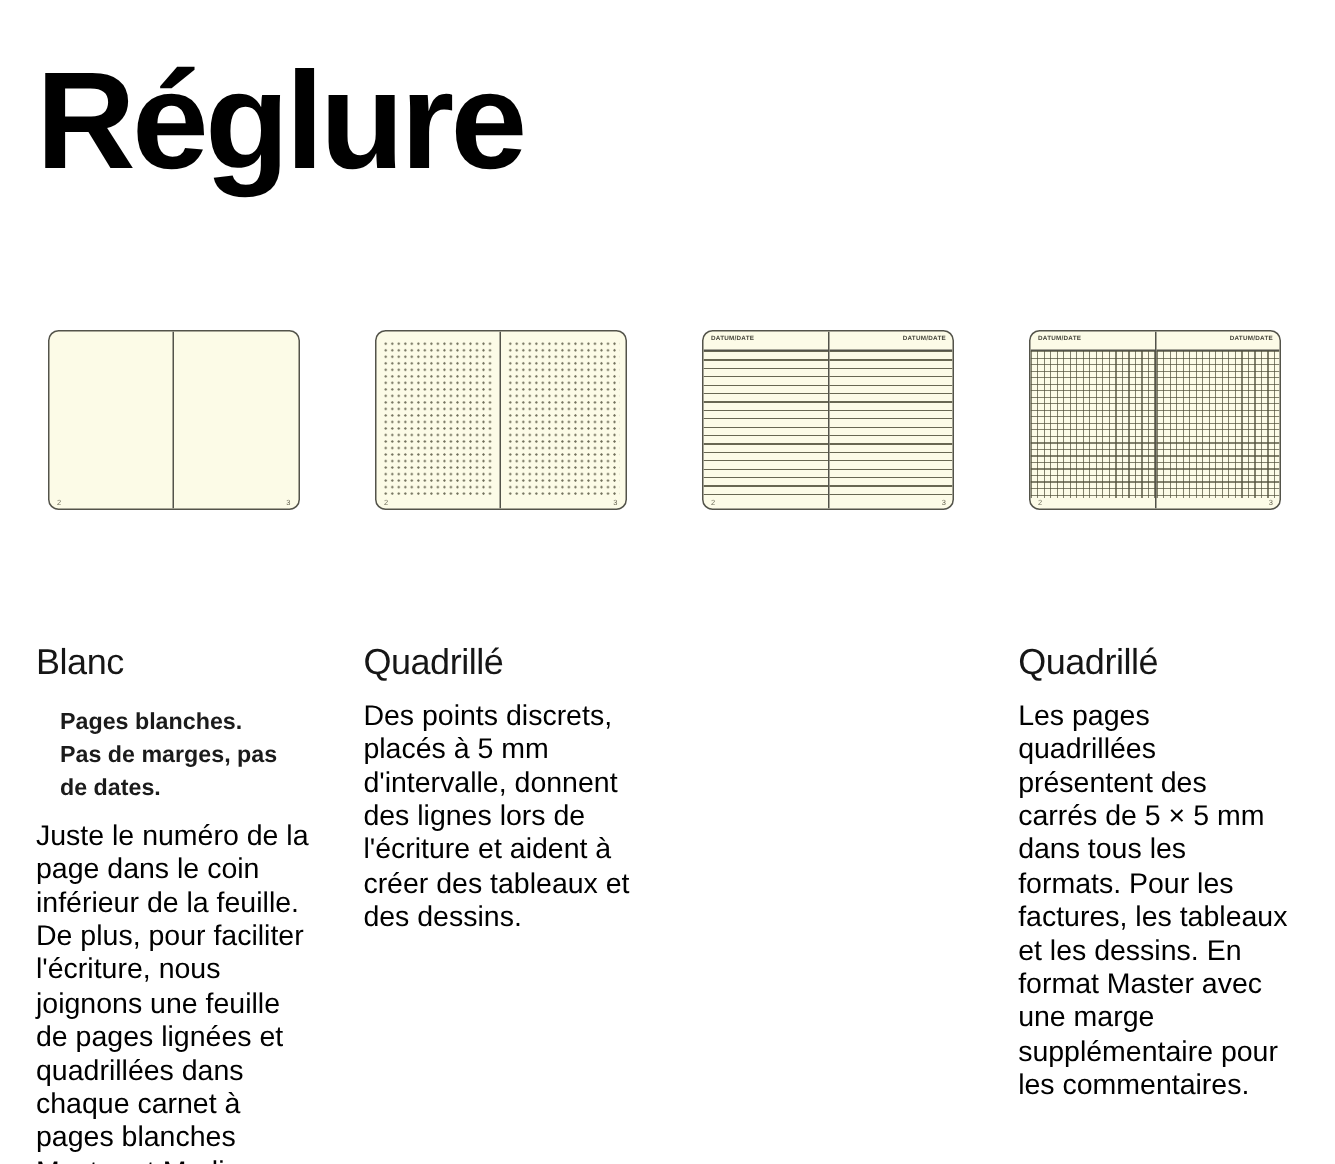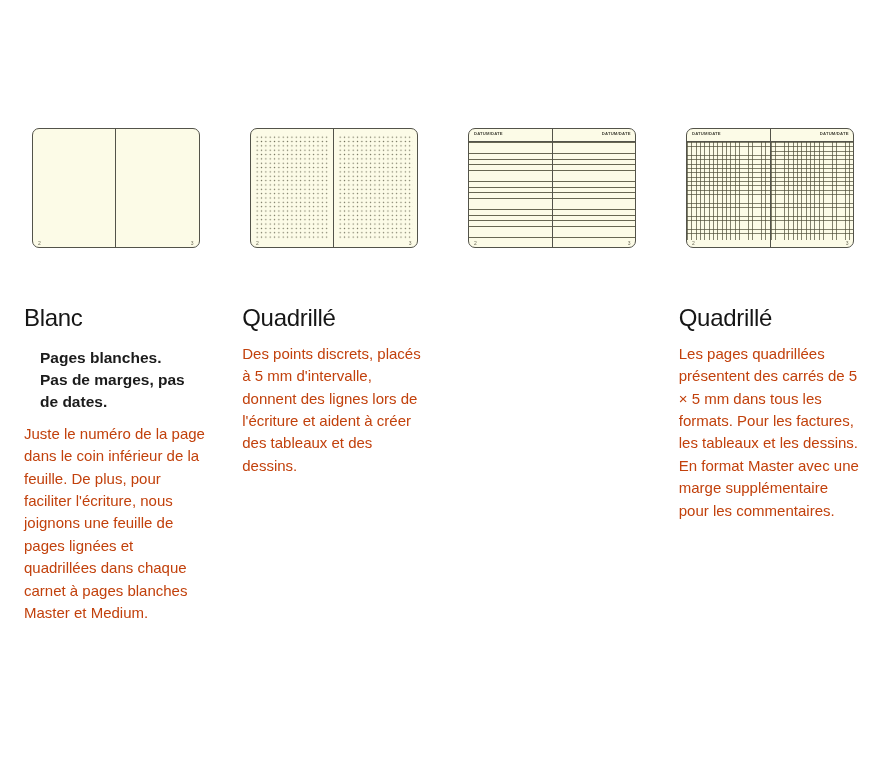--- a/index.html
+++ b/index.html
@@ -75,40 +75,41 @@
       repeating-linear-gradient(to bottom,
         rgba(78,77,56,.7) 0, rgba(78,77,56,.7) .8px,
         rgba(0,0,0,0) .8px, rgba(0,0,0,0) 4.35px),
       repeating-linear-gradient(to right,
         rgba(78,77,56,.7) 0, rgba(78,77,56,.7) .8px,
         rgba(0,0,0,0) .8px, rgba(0,0,0,0) 4.35px);
   }
 
   
   h2.card-title{
-    margin:56px 0 0;
+    margin:88px 0 0;
     font-size:24px;line-height:1.2;font-weight:400;
     letter-spacing:-.3px;color:#161616;
   }
   p.card-subtitle{
     margin:14px 16px 0;
     font-size:15.5px;line-height:22px;font-weight:700;
     color:#1B1B1B;
   }
   p.card-body{
     margin:10px 0 0;
-    font-size:15px;line-height:22.4px;font-weight:400;
-    color:#c2410c;
+    font-size:19px;line-height:22.4px;font-weight:400;
+    color:#000000;
   }
 </style>
 </head>
 <body>
 
 <div class="page">
 
+  <h1 class="page-title">Réglure</h1>
 
   <div class="cards-grid">
 
     <section class="card">
       <div class="notebook">
         <div class="nb-page">
           <span class="page-num pn-left">2</span>
         </div>
         <div class="nb-spine"></div>
         <div class="nb-page">

